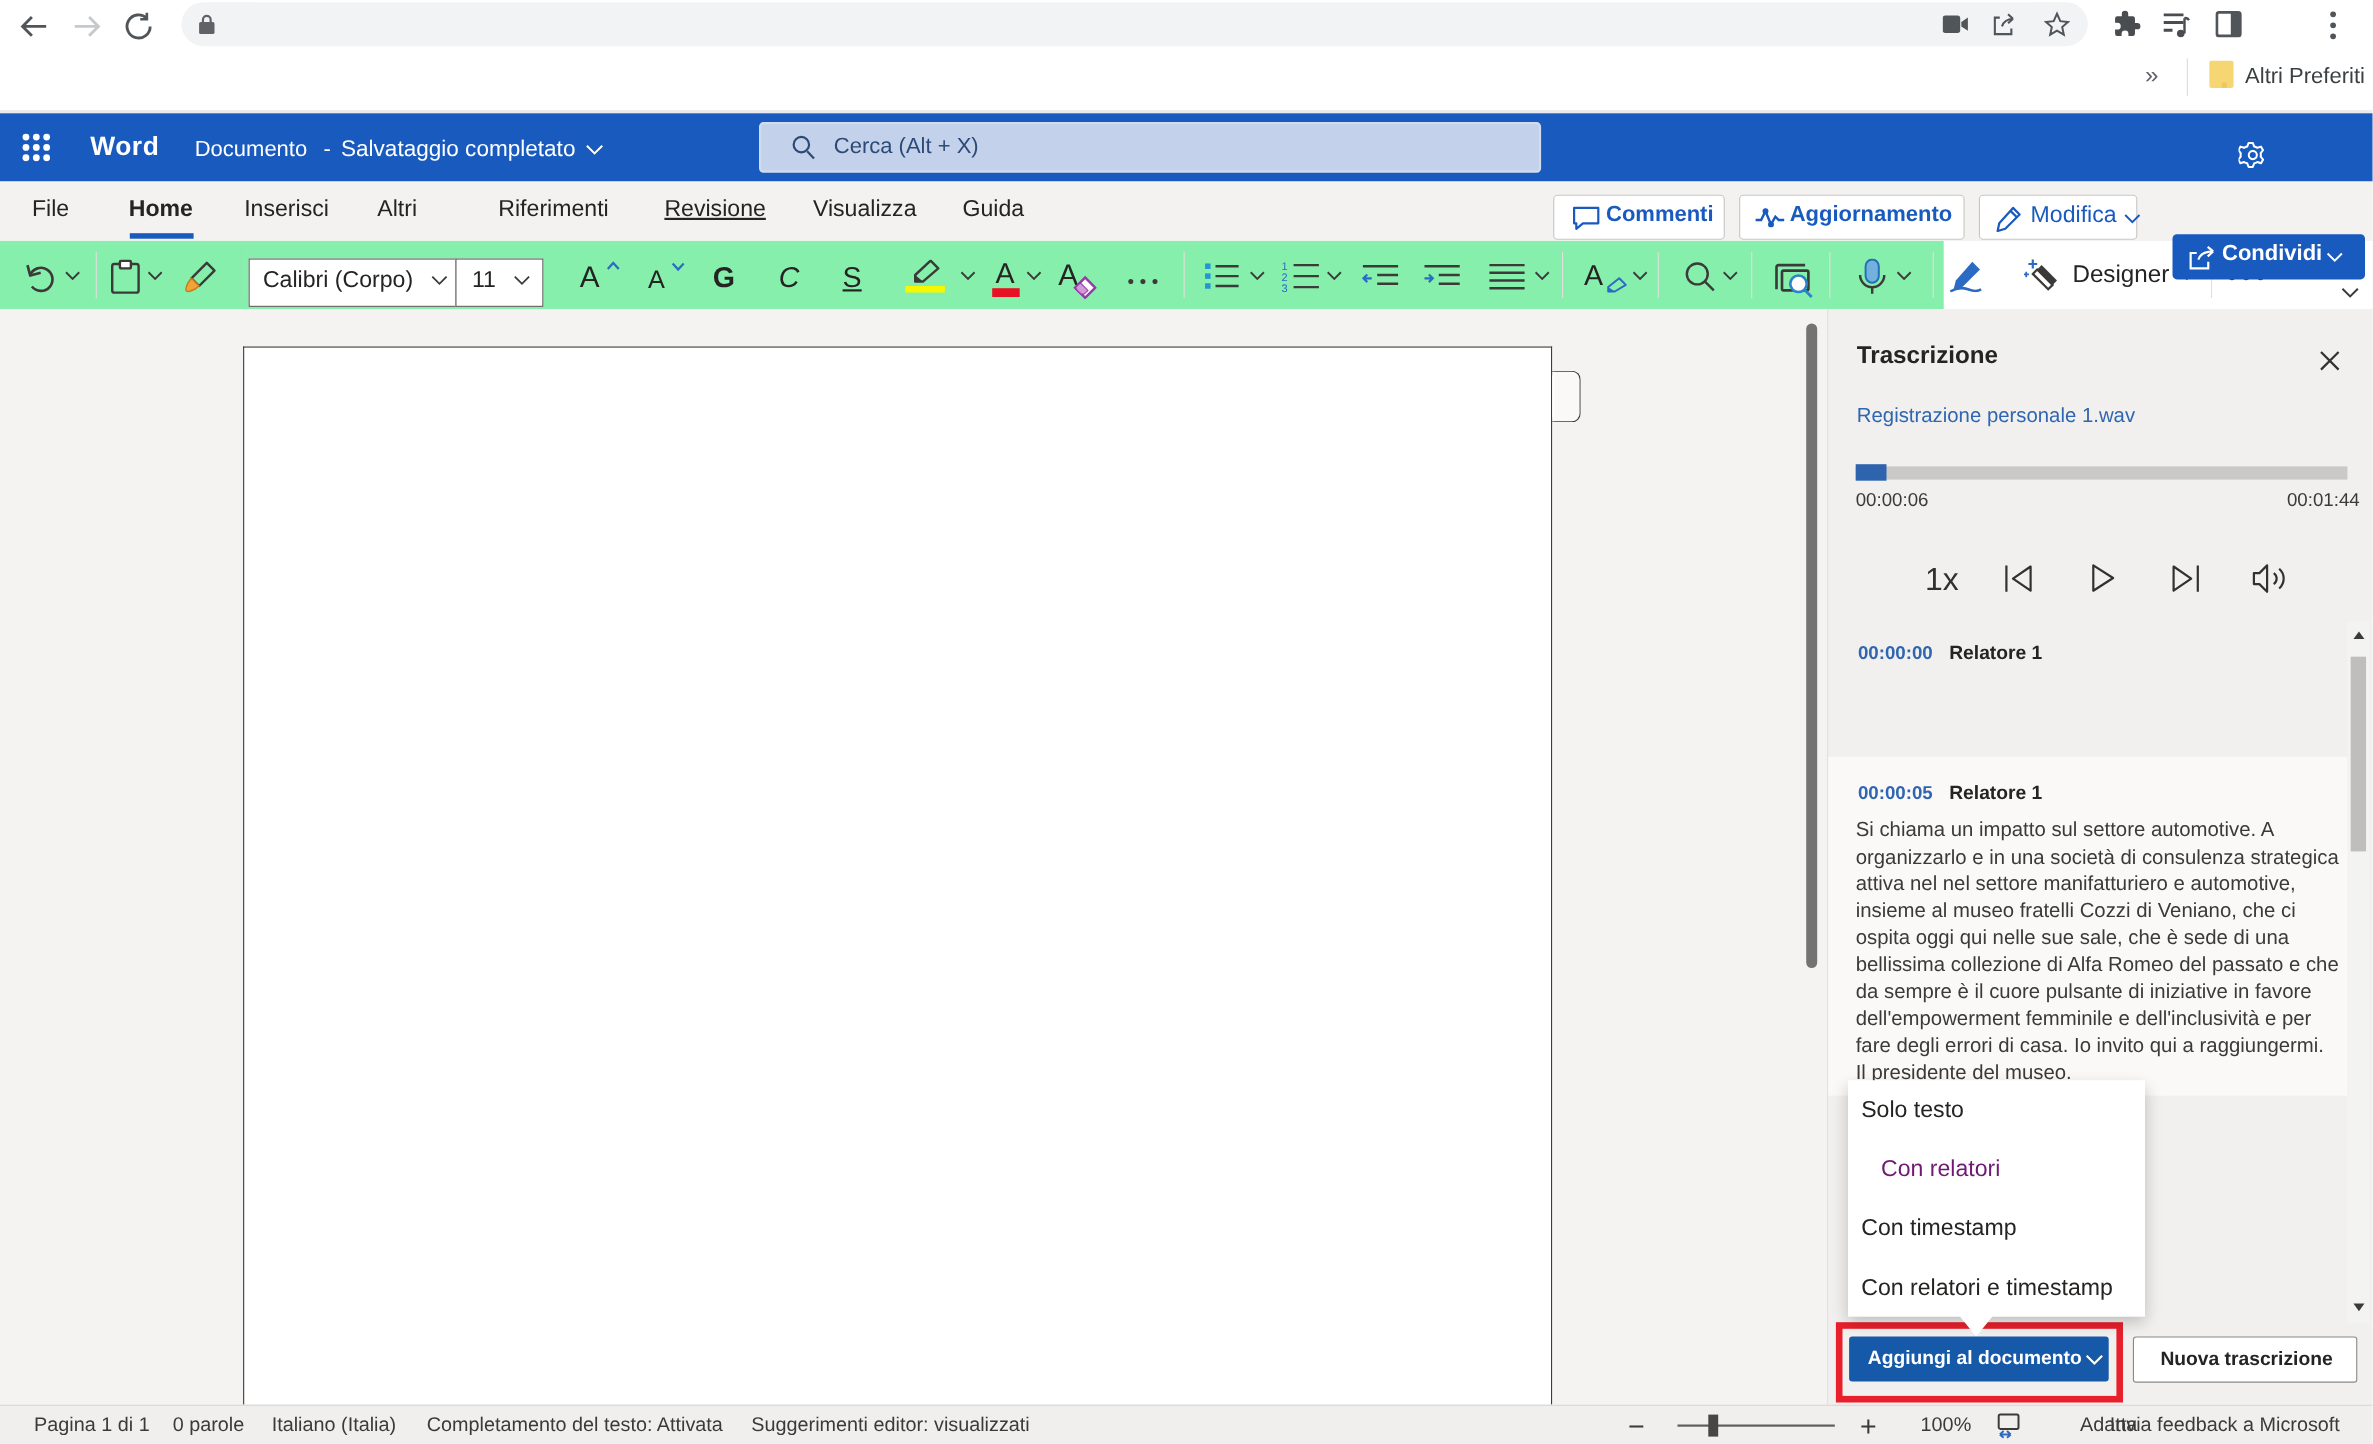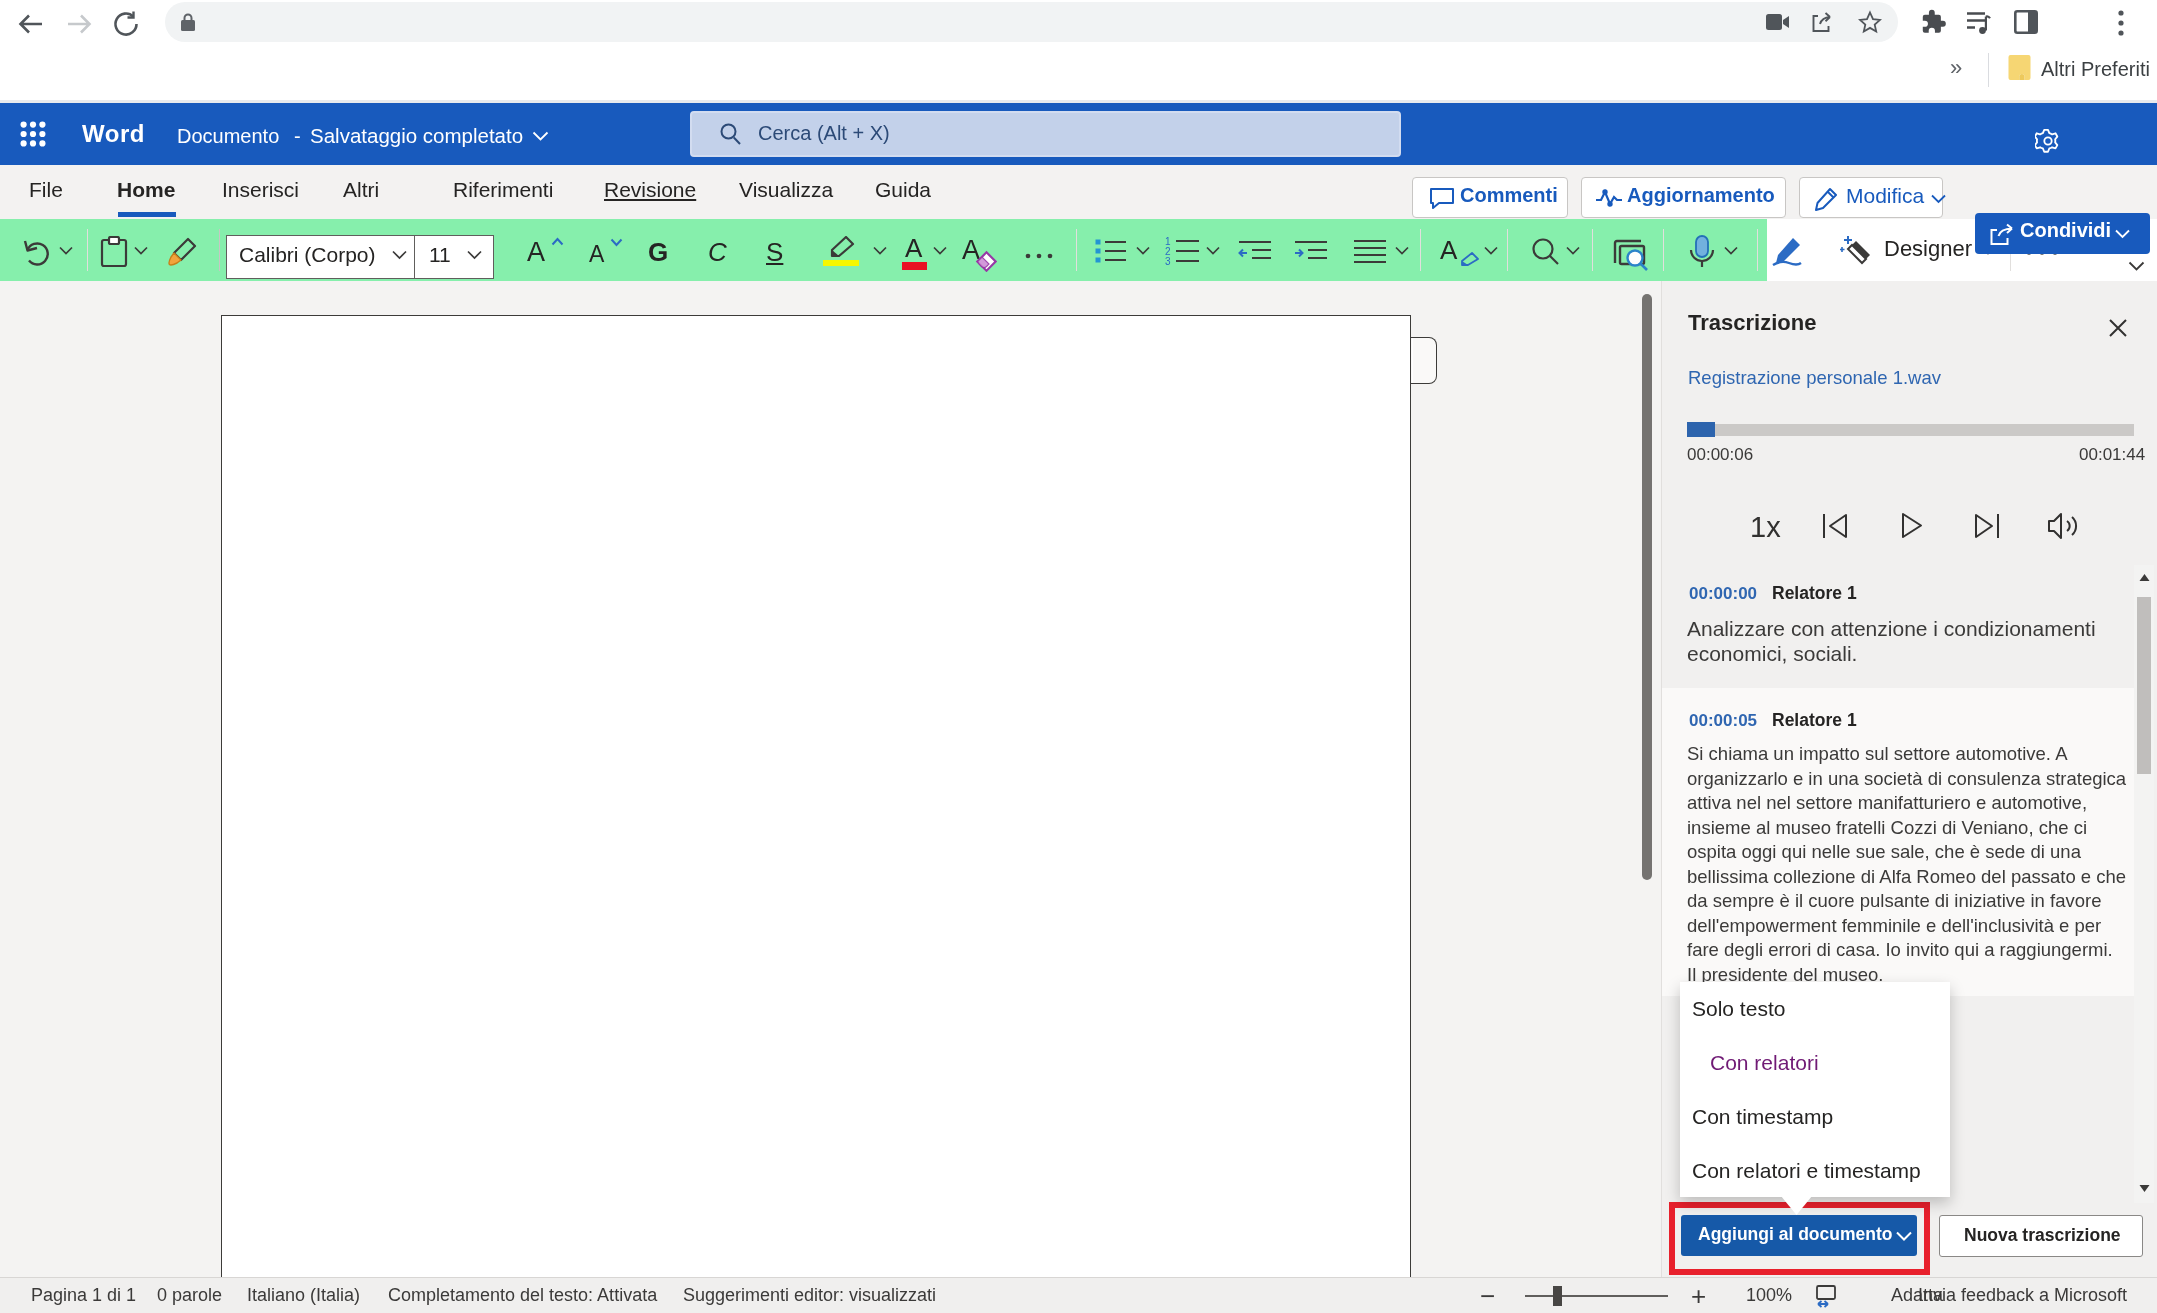--- a/index.html
+++ b/index.html
@@ -381,21 +381,20 @@
     <path d="M24 1 V25"></path>
   </svg>
   <svg class="abs" style="left:385px;top:230px;" width="34" height="30" viewBox="0 0 34 30" fill="none" stroke="#323130" stroke-width="2">
     <path d="M2 10 H7 L14 3 V27 L7 20 H2 Z" stroke-linejoin="round"></path>
     <path d="M20 10 a6 6 0 0 1 0 10"></path>
     <path d="M25 6 a12 12 0 0 1 0 18"></path>
   </svg>
 
   <div class="abs" style="left:27px;top:303px;font-size:17px;font-weight:bold;color:#2f66b1;">00:00:00</div>
   <div class="abs" style="left:110px;top:302px;font-size:17.5px;font-weight:bold;color:#252423;">Relatore 1</div>
-  <div class="abs" style="left:25px;top:336px;font-size:21px;line-height:24.6px;color:#3b3a39;white-space:nowrap;">Analizzare con attenzione i condizionamenti<br>economici, sociali.</div>
 
   <div class="abs" style="left:0px;top:407px;width:472px;height:308px;background:#faf9f8;"></div>
   <div class="abs" style="left:27px;top:430px;font-size:17px;font-weight:bold;color:#2f66b1;">00:00:05</div>
   <div class="abs" style="left:110px;top:429px;font-size:17.5px;font-weight:bold;color:#252423;">Relatore 1</div>
   <div class="abs" style="left:25px;top:461px;font-size:18.5px;line-height:24.55px;color:#3b3a39;white-space:nowrap;">Si chiama un impatto sul settore automotive. A<br>organizzarlo e in una società di consulenza strategica<br>attiva nel nel settore manifatturiero e automotive,<br>insieme al museo fratelli Cozzi di Veniano, che ci<br>ospita oggi qui nelle sue sale, che è sede di una<br>bellissima collezione di Alfa Romeo del passato e che<br>da sempre è il cuore pulsante di iniziative in favore<br>dell'empowerment femminile e dell'inclusività e per<br>fare degli errori di casa. Io invito qui a raggiungermi.<br>Il presidente del museo.</div>
 
   <div class="abs" style="left:472px;top:284px;width:20px;height:638px;background:#f3f3f2;"></div>
   <svg class="abs" style="left:477px;top:292px;" width="11" height="9" viewBox="0 0 11 9">
       <path d="M5.5 1 L10.5 8 H0.5 Z" fill="#3b3a39"></path>
     </svg>

